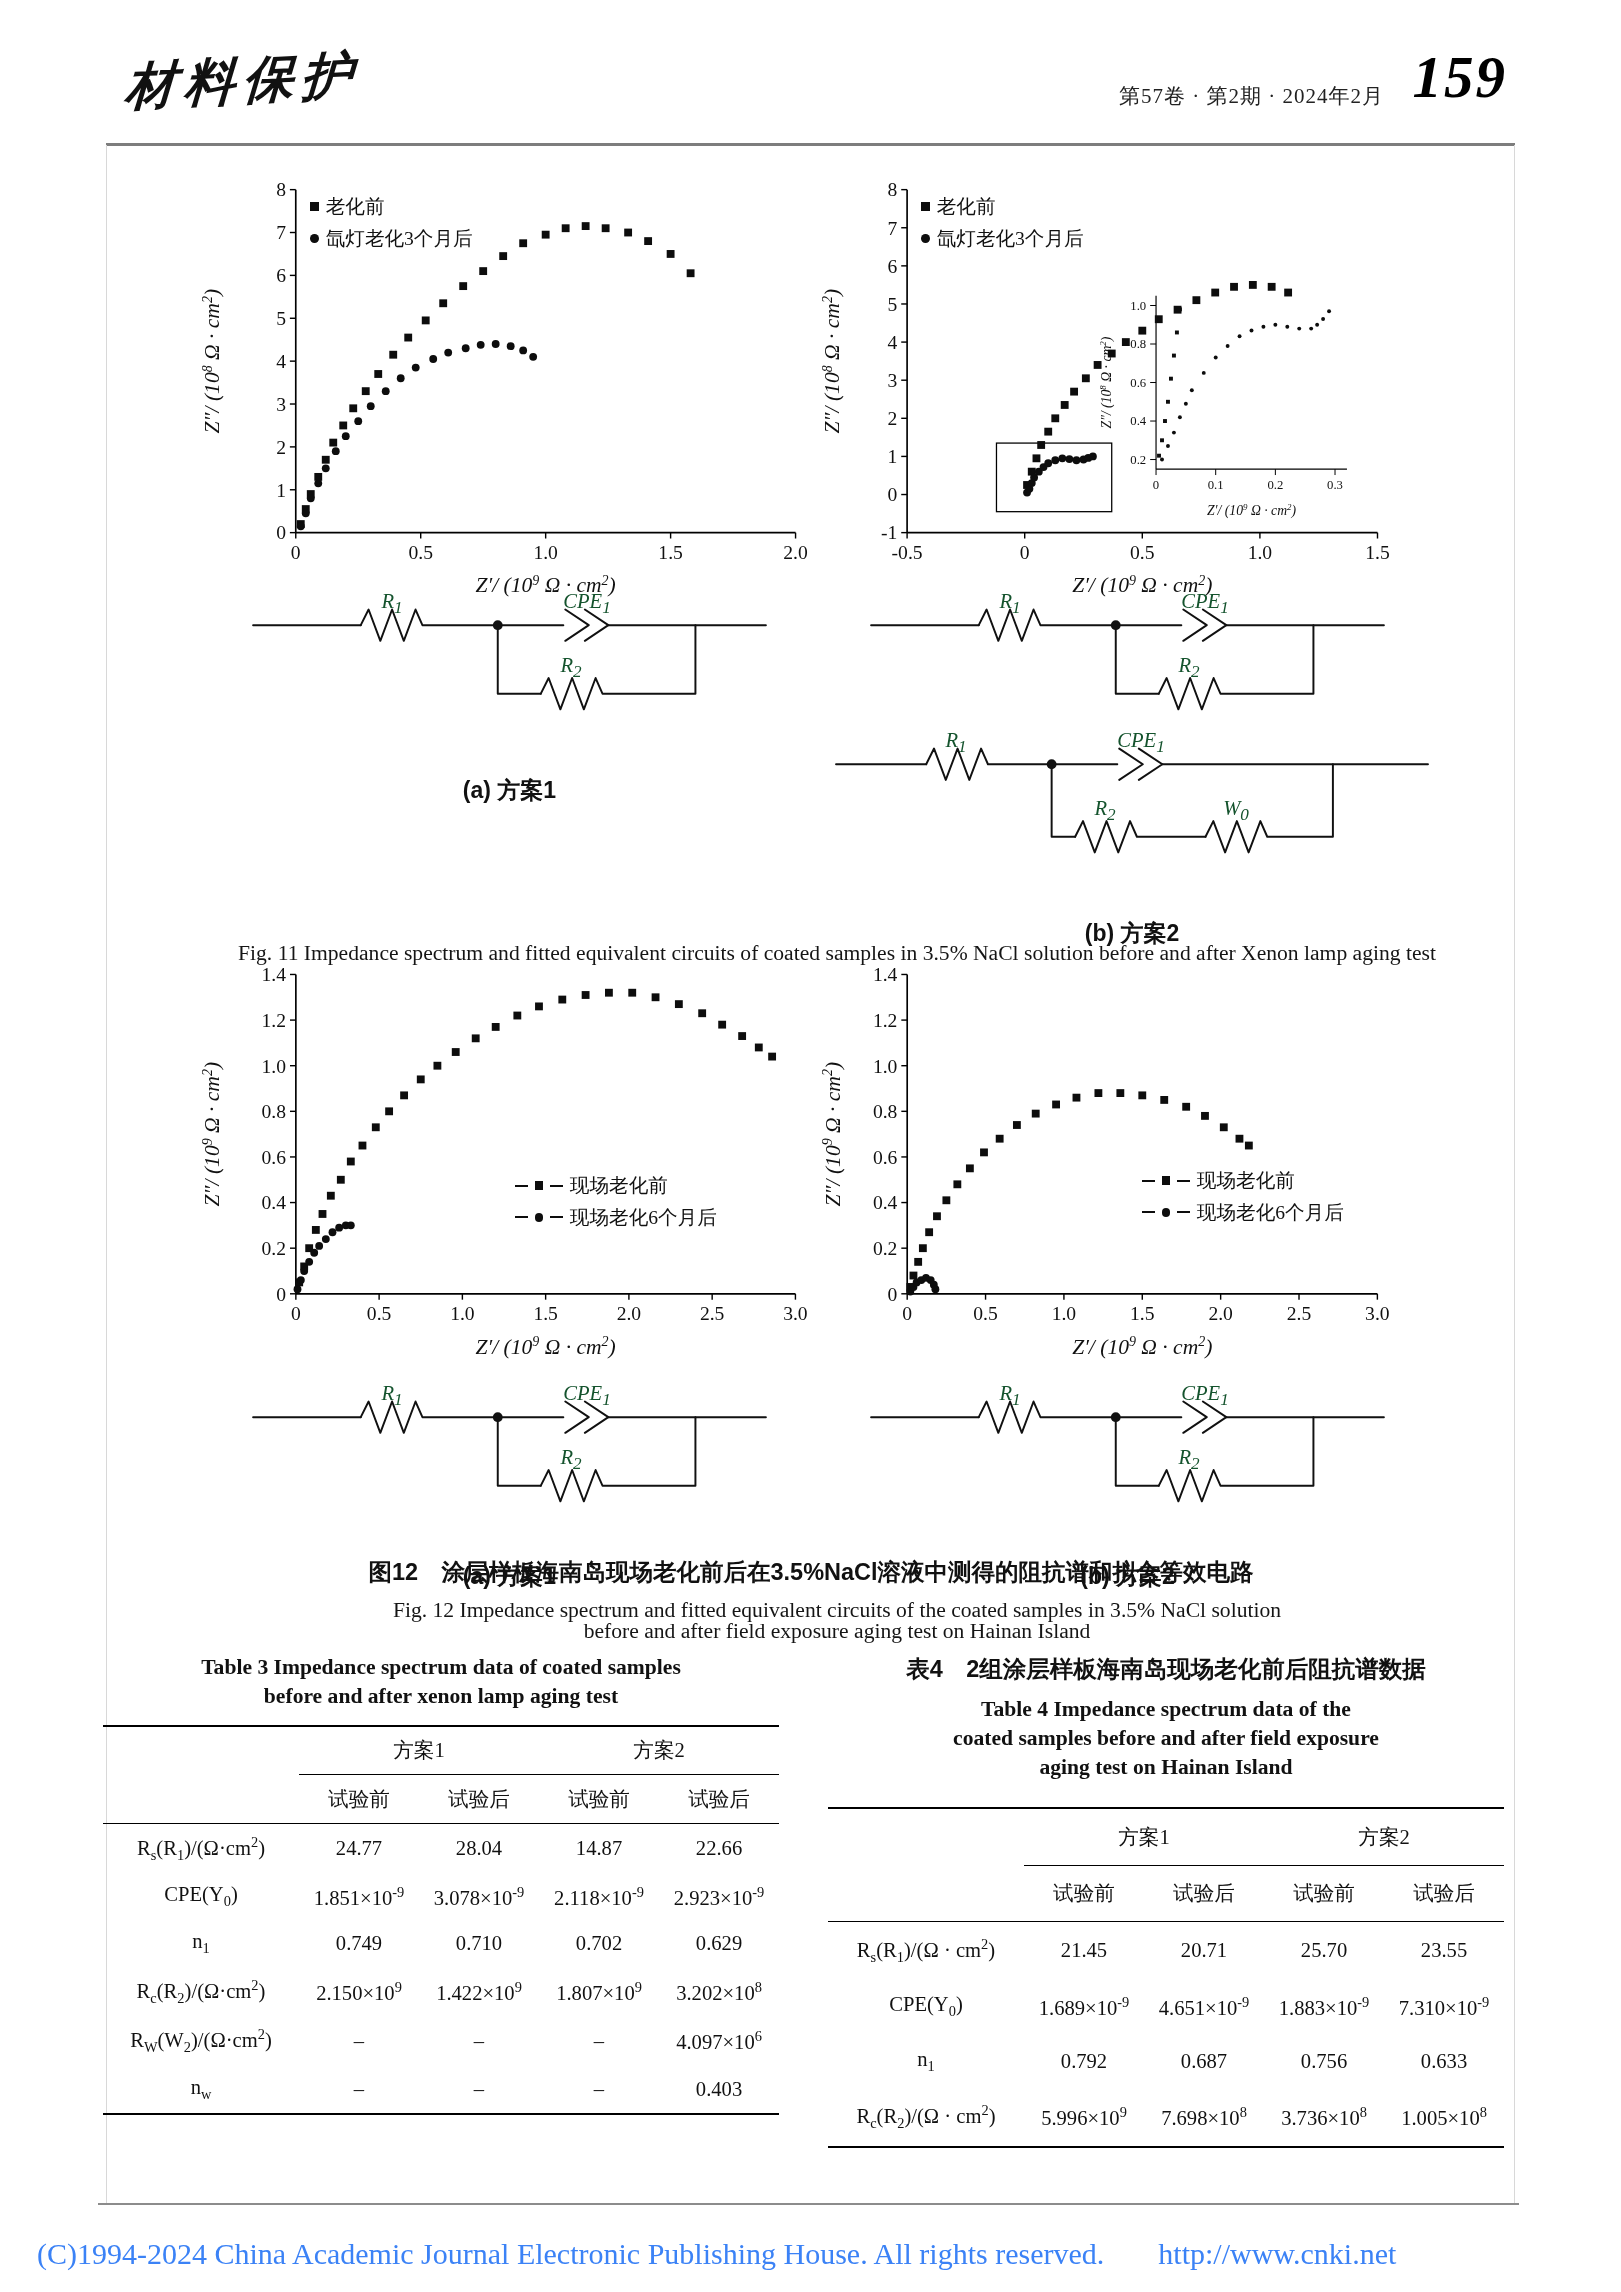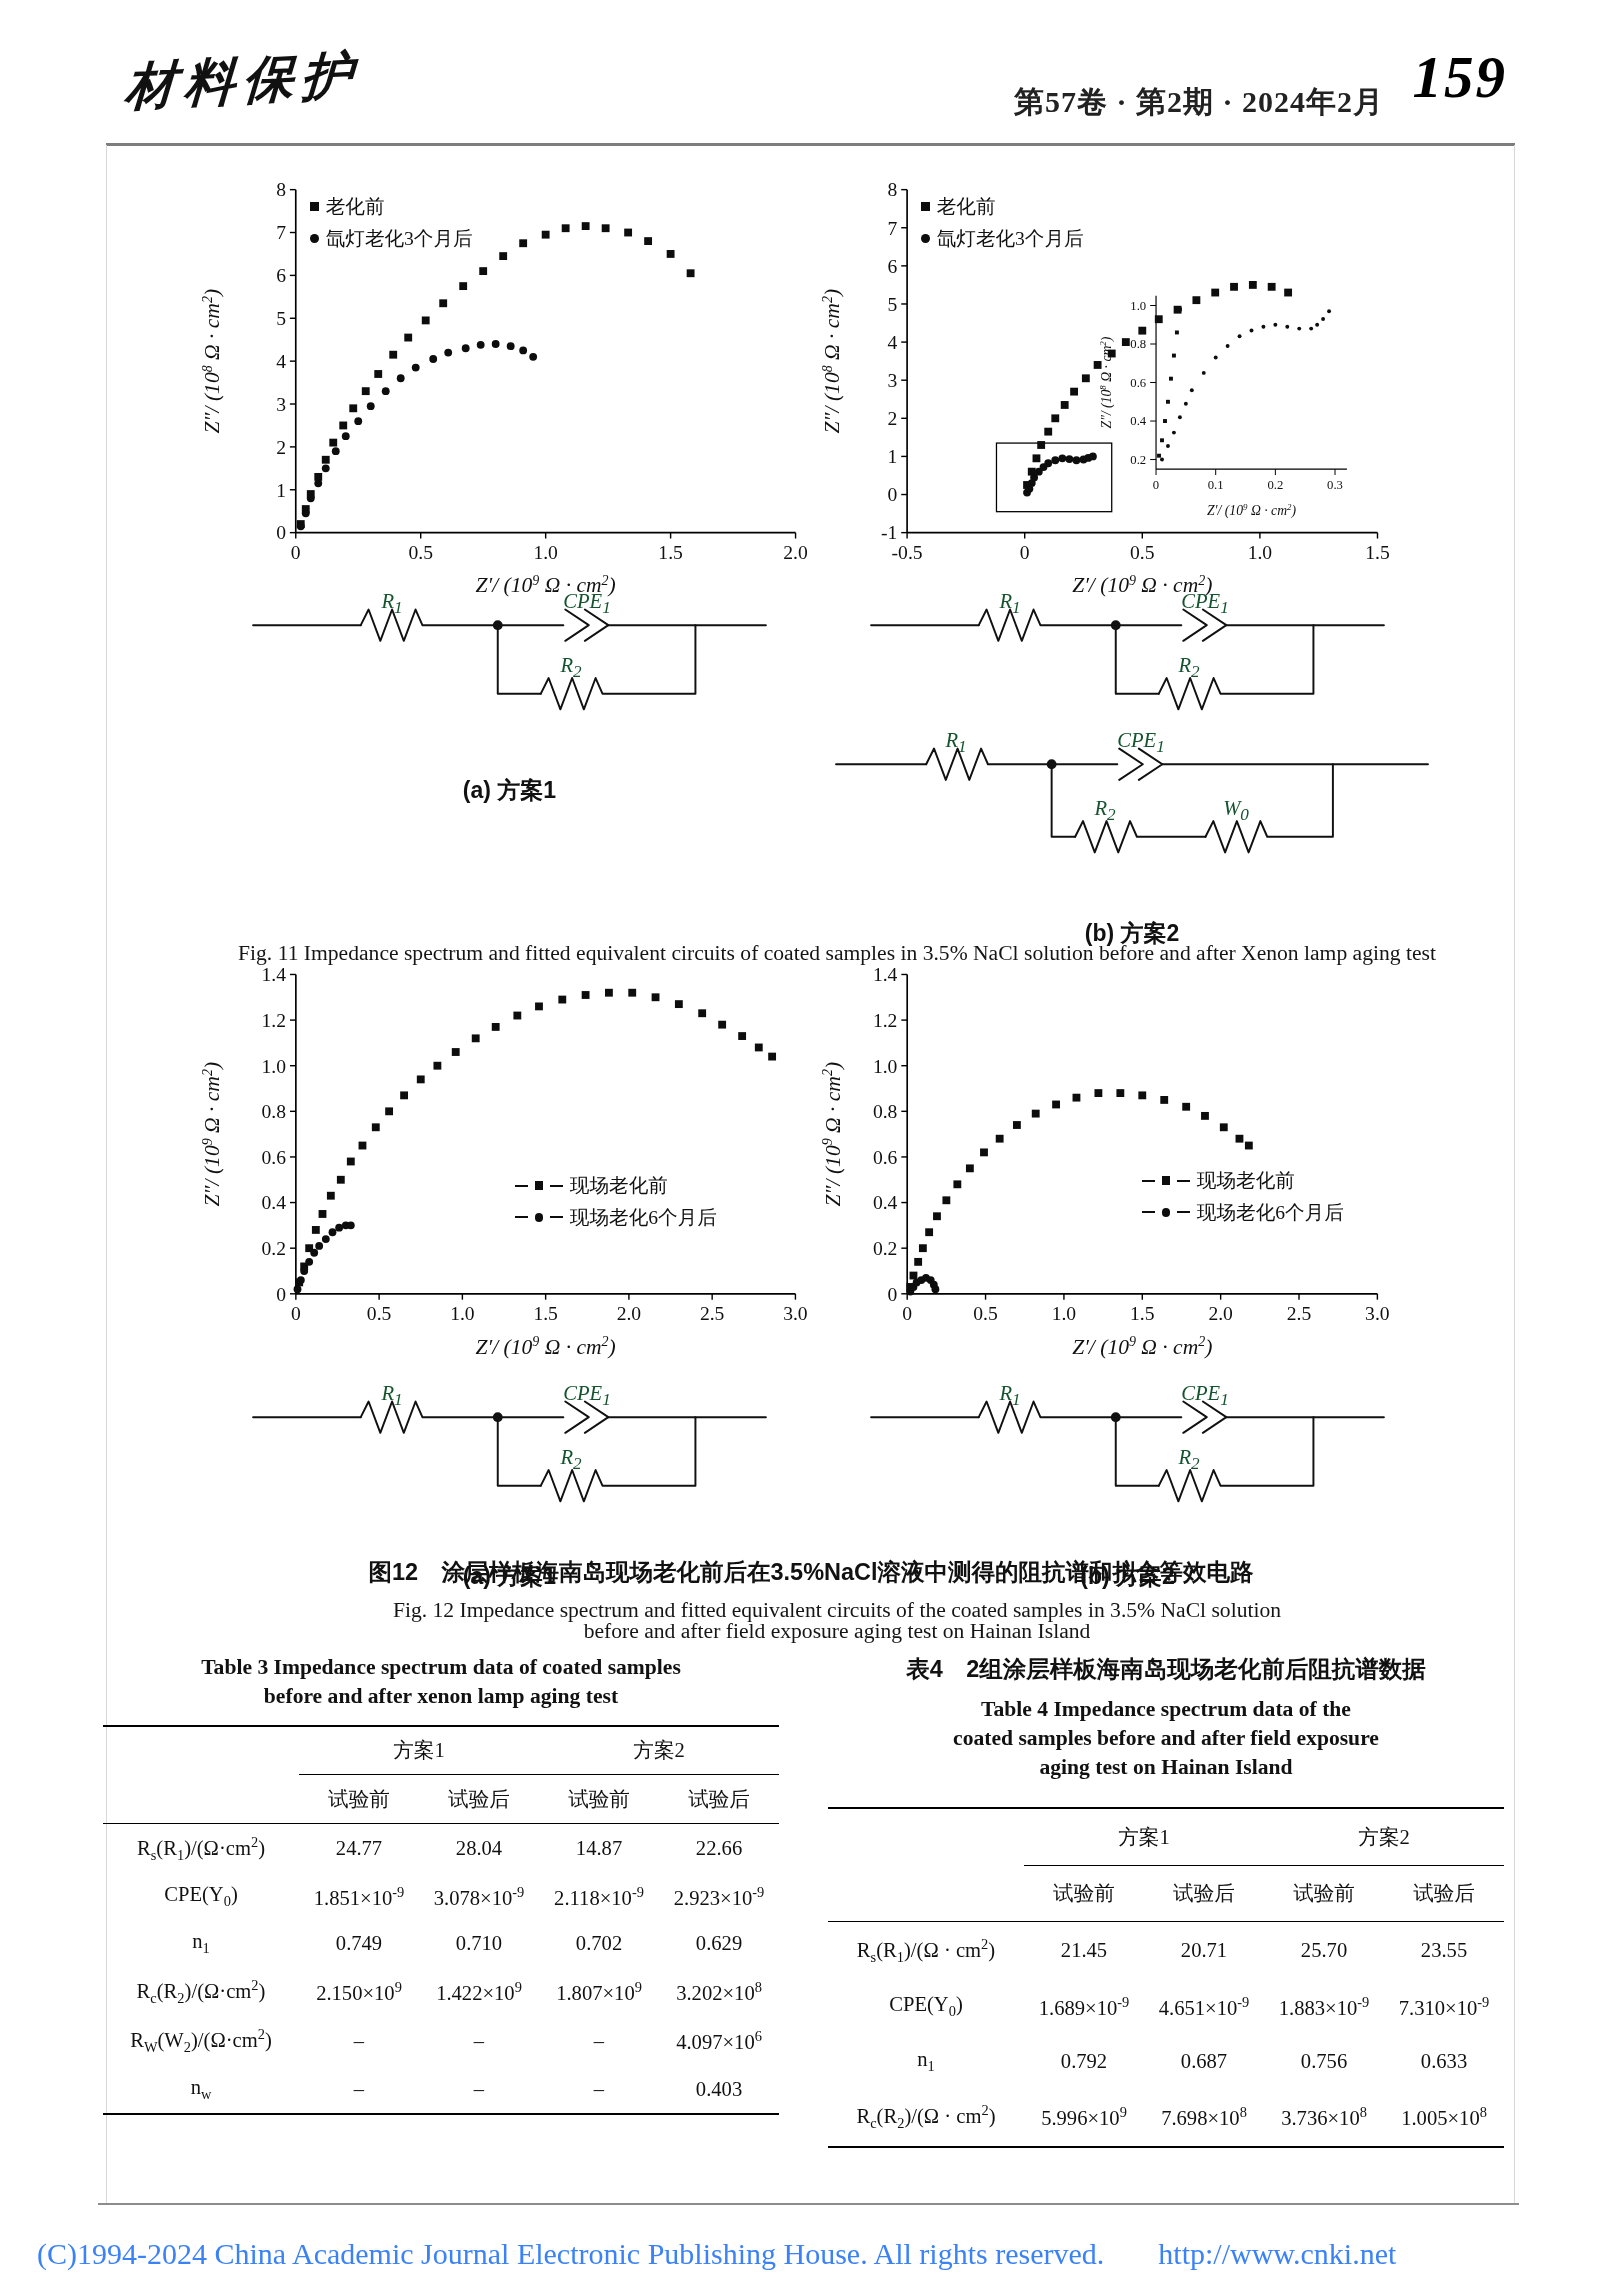--- a/index.html
+++ b/index.html
@@ -2,21 +2,21 @@
 <html><head>
 <meta charset="utf-8">
 <style>
   html,body{margin:0;padding:0;background:#e8e8e8;}
   .page{position:relative;width:1621px;height:2293px;background:#ffffff;margin:0 auto;
         font-family:"Liberation Serif",serif;color:#1a1a1a;overflow:hidden;}
   
   .logo{position:absolute;left:125px;top:47px;font-family:"DejaVu Serif",serif;
         font-size:51px;font-weight:bold;font-style:italic;letter-spacing:7.8px;
         transform:rotate(-3deg) skewX(-6deg);color:#111;}
-  .issue{position:absolute;right:237px;top:82px;font-size:30px;color:#222;letter-spacing:1px;font-weight:bold;}
+  .issue{position:absolute;right:237px;top:82px;font-size:21px;color:#222;letter-spacing:1px;}
   .pageno{position:absolute;right:114px;top:43px;font-size:59px;font-weight:bold;font-style:italic;
           font-family:"Liberation Serif",serif;color:#000;letter-spacing:2px;}
   .rule-top{position:absolute;left:106px;top:143px;width:1409px;height:2.9px;background:#7d7d7d;}
   .rule-bottom{position:absolute;left:98px;top:2203px;width:1421px;height:2px;background:#8c8c8c;}
   .frame-v{position:absolute;top:145px;height:2058px;width:1px;background:#d8d8d8;}
   
   .chart{position:absolute;}
   .chart > svg{position:absolute;left:0;top:0;}
   .legend{position:absolute;display:flex;flex-direction:column;gap:4.9px;
           font-family:"Liberation Serif",serif;color:#111;}

